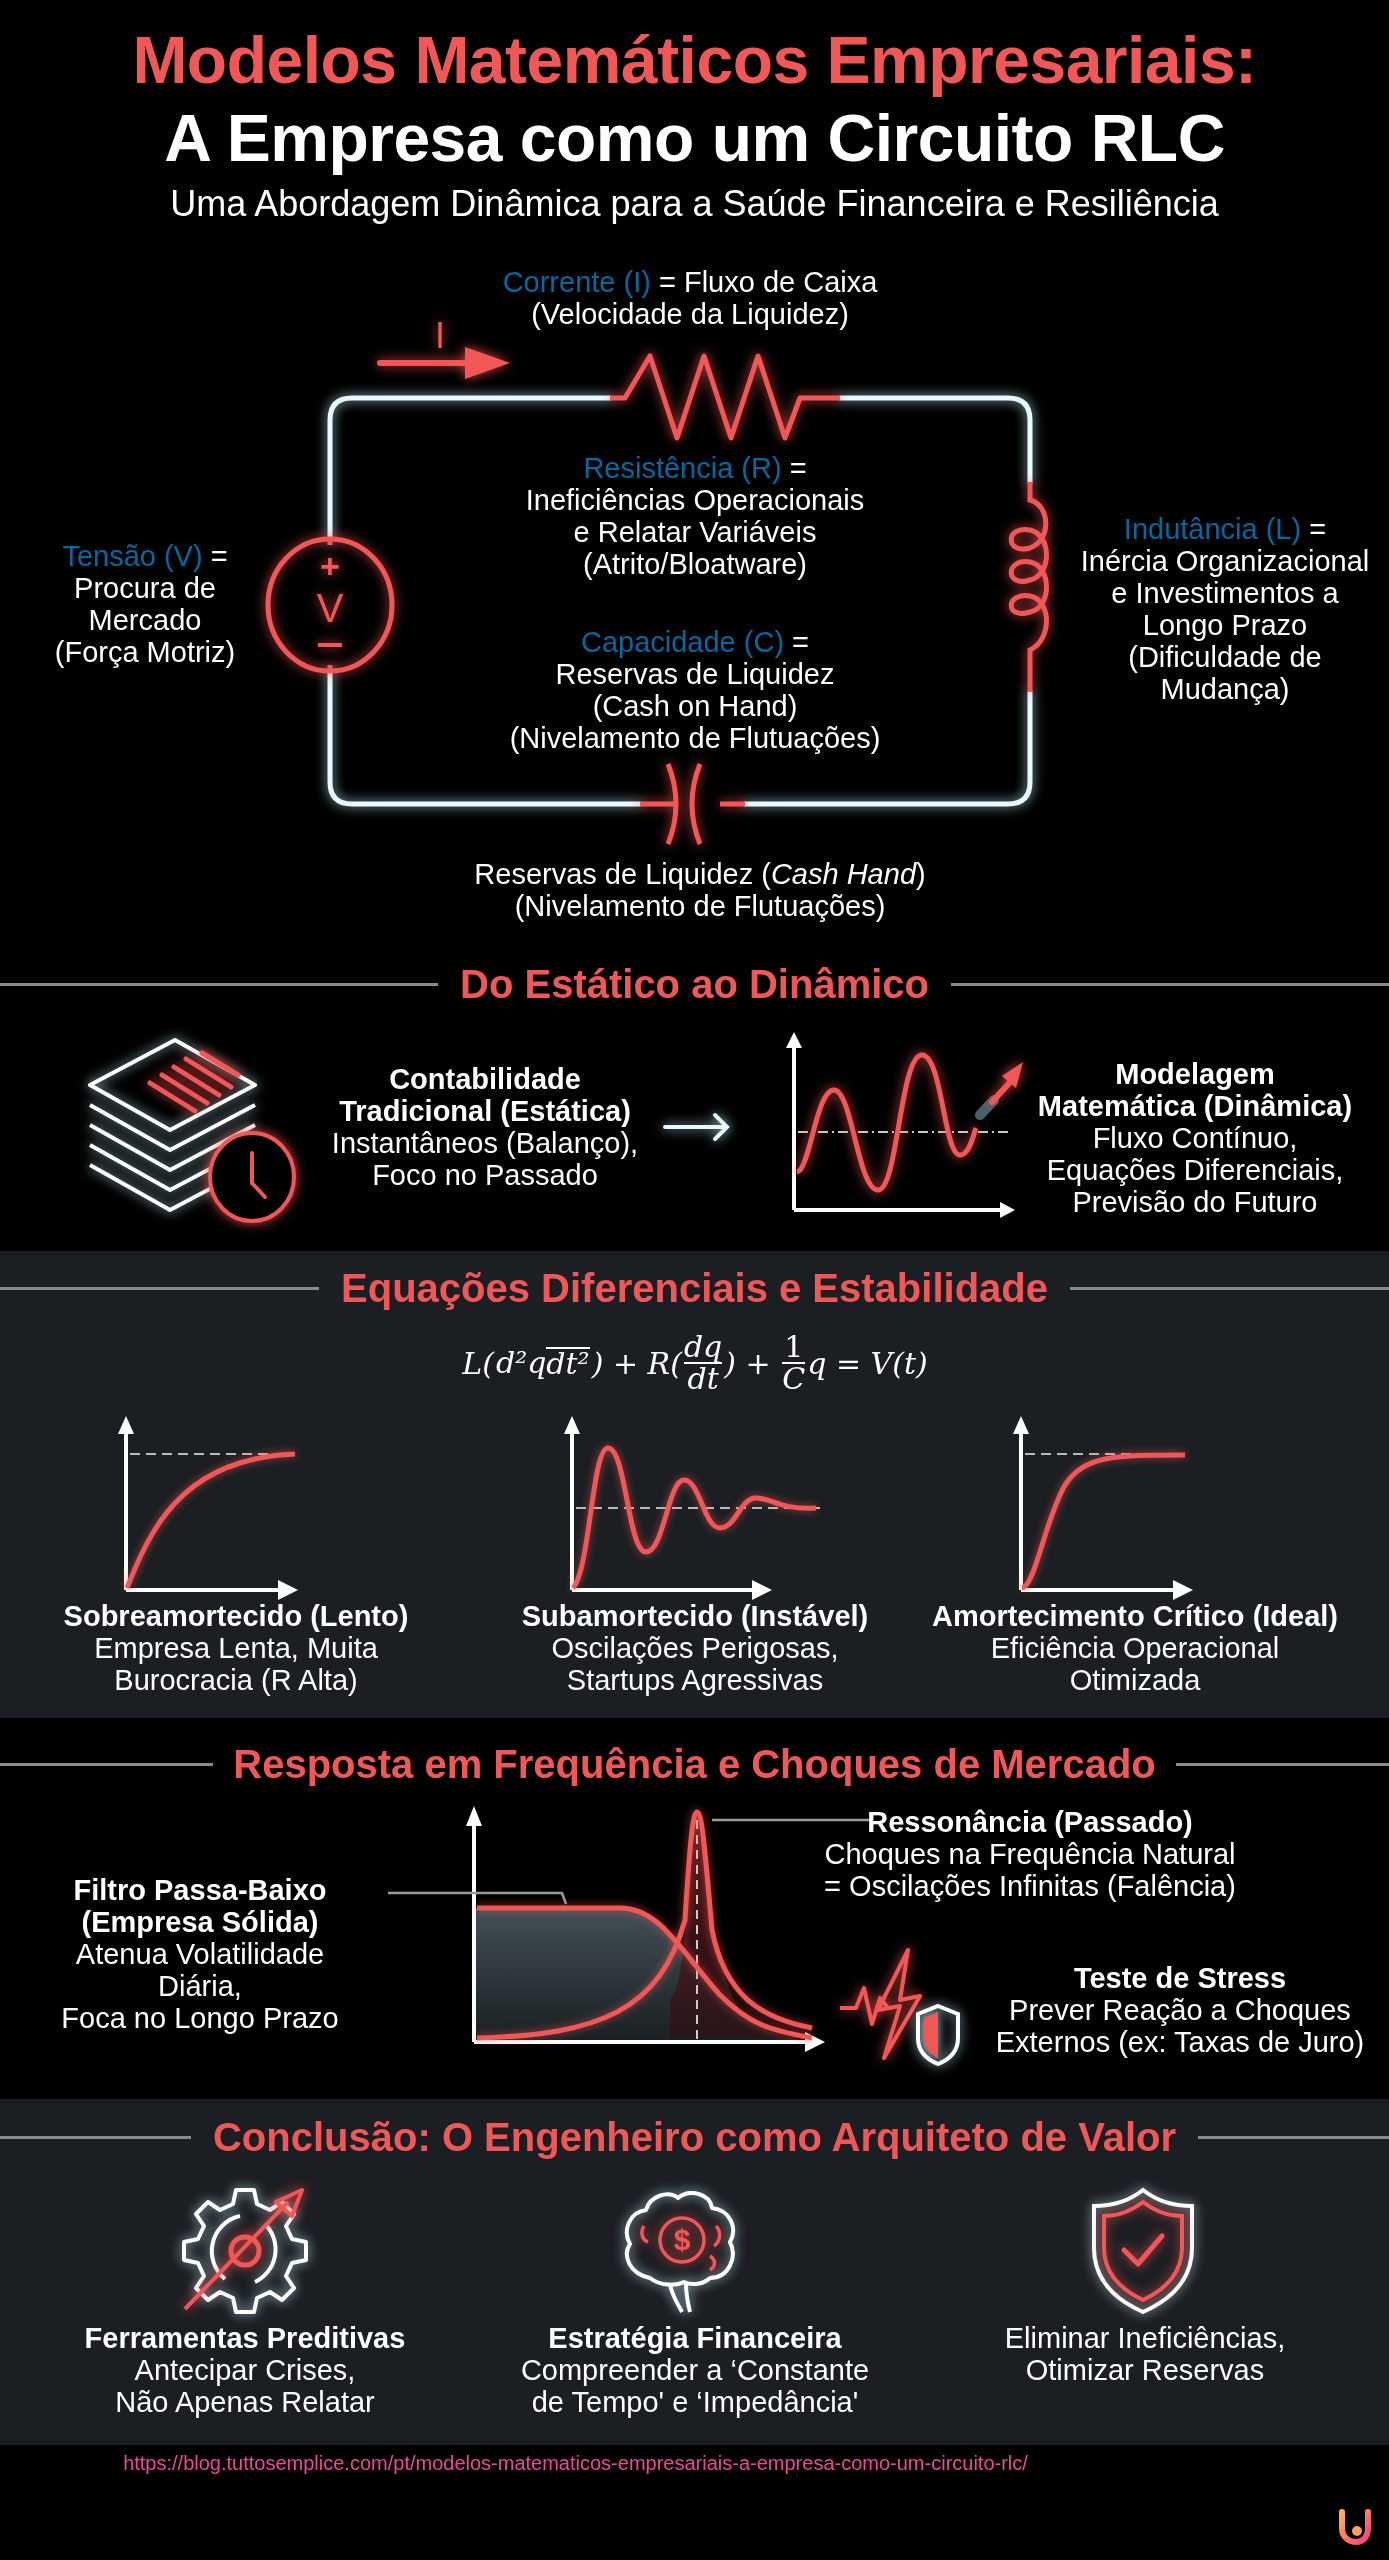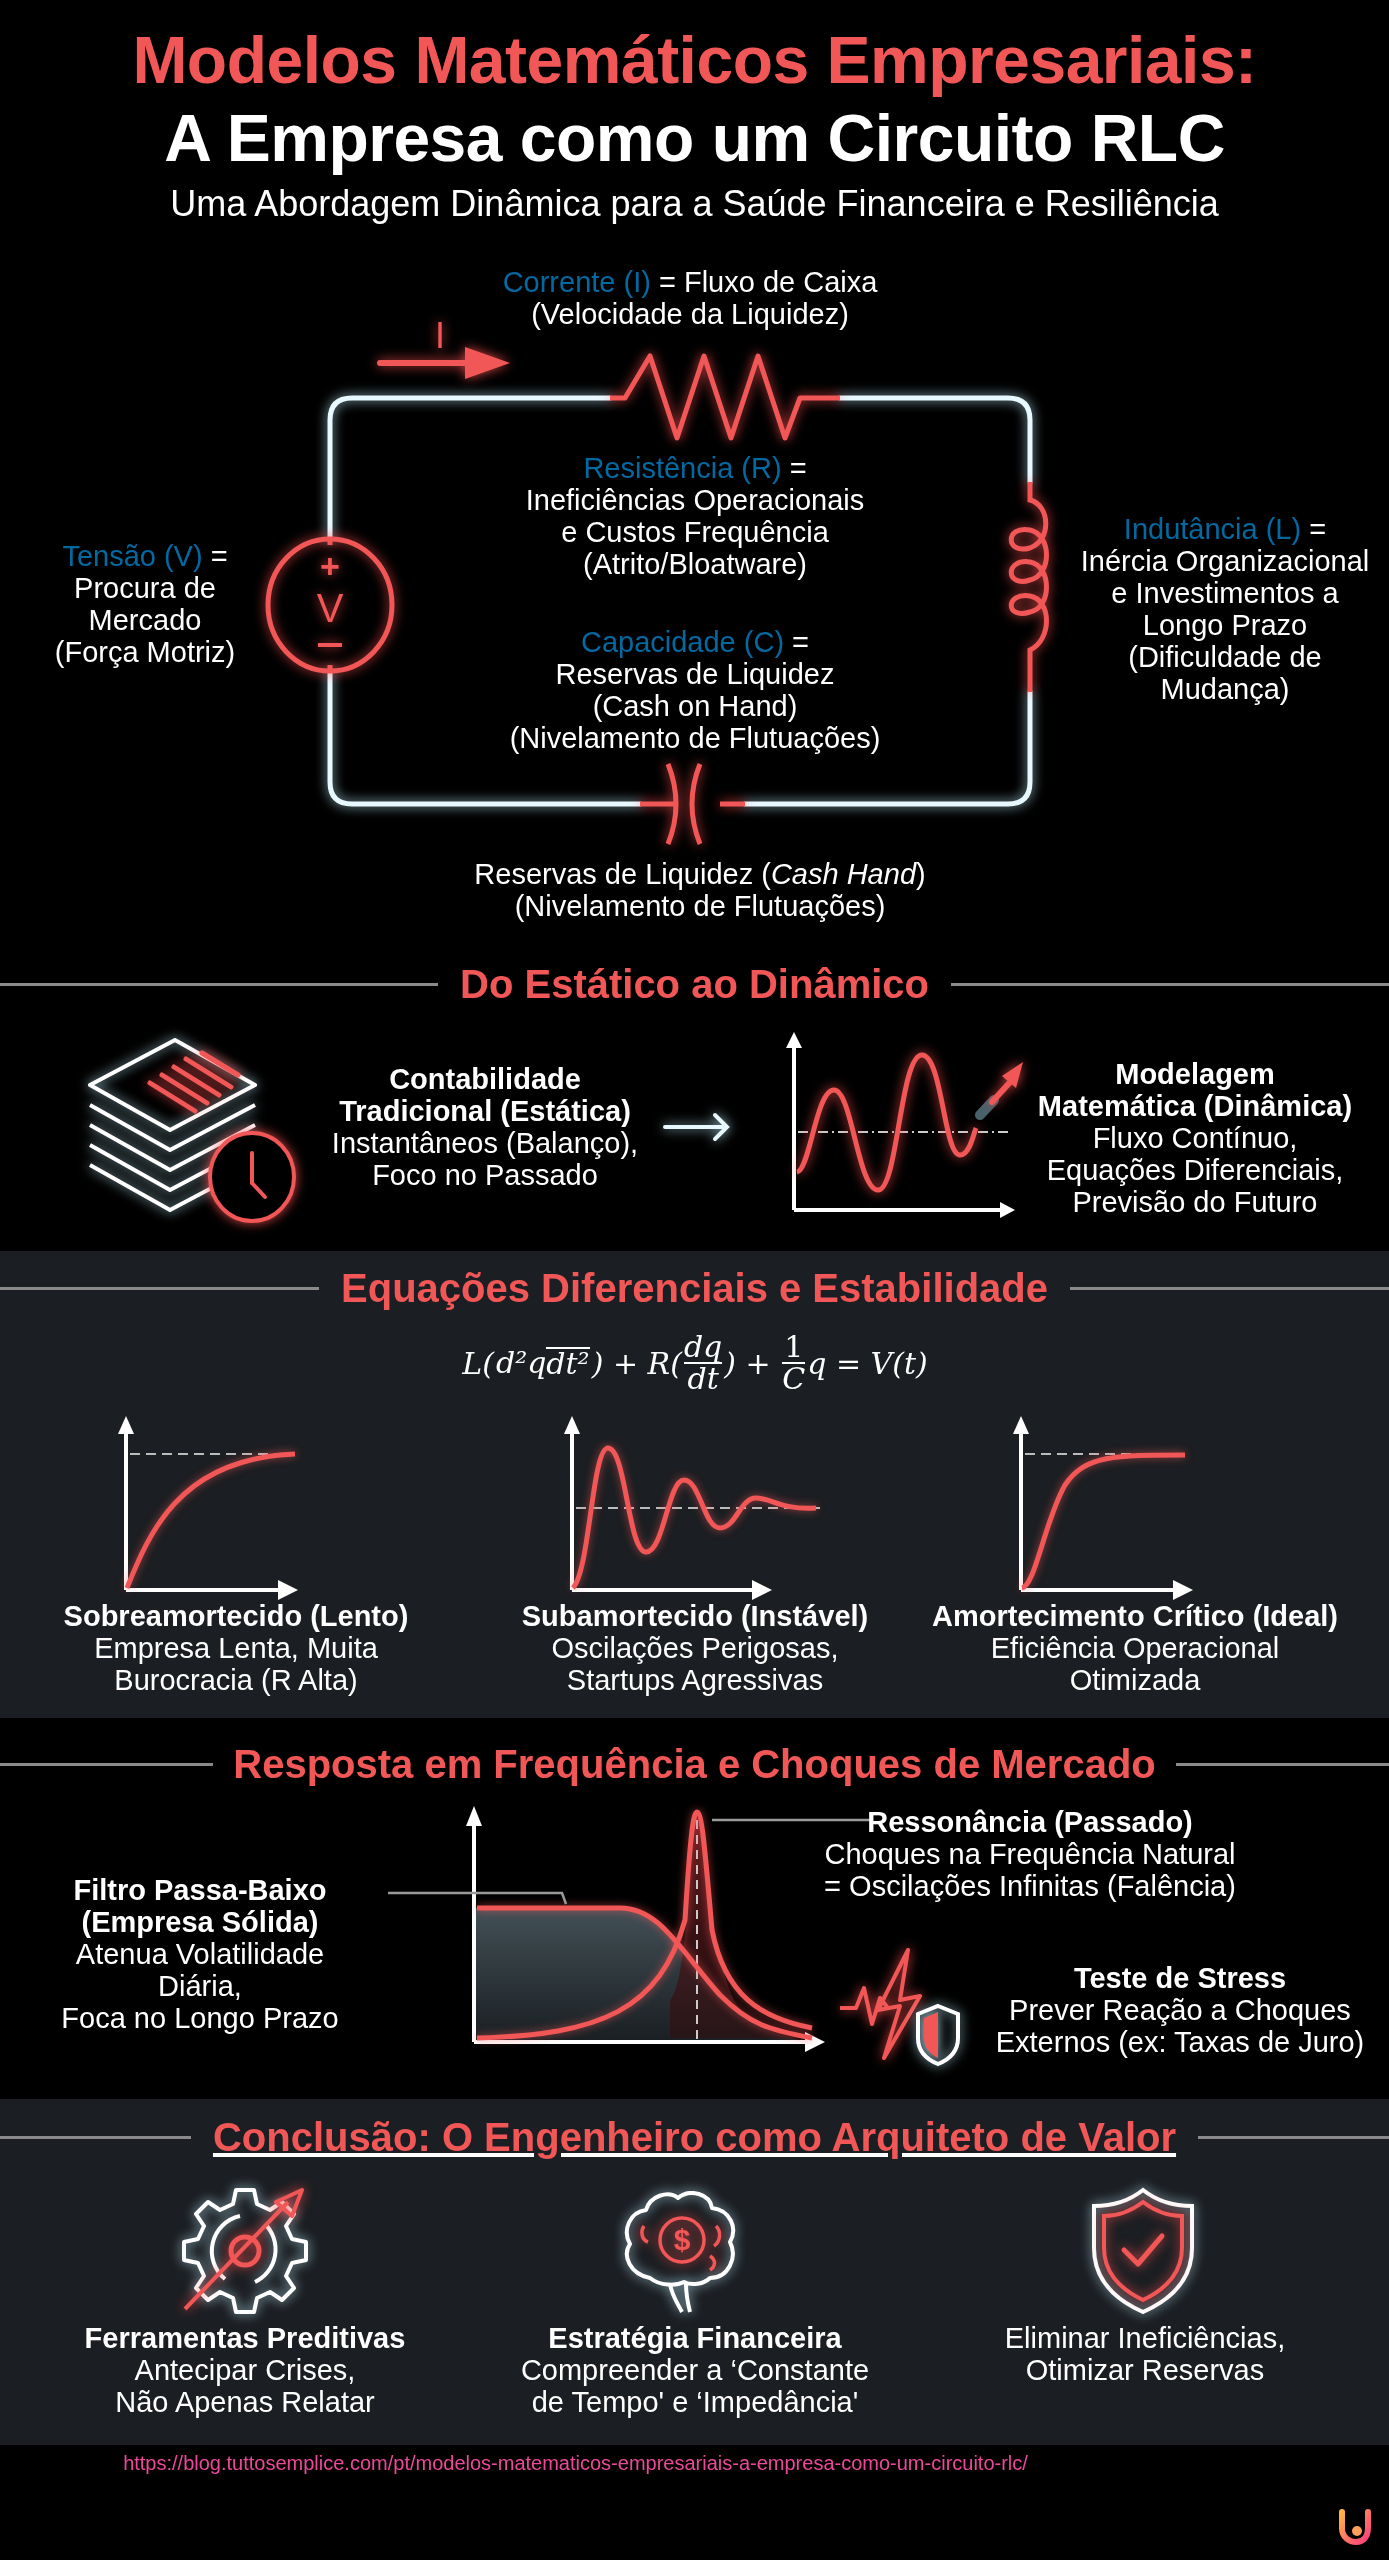--- a/index.html
+++ b/index.html
@@ -72,21 +72,21 @@
 </svg>
 
 <div class="abs c label" style="left:440px;top:266px;width:500px;">
   <div><span class="h">Corrente (I)</span><span> = Fluxo de Caixa</span></div>
   <div>(Velocidade da Liquidez)</div>
 </div>
 
 <div class="abs c label" style="left:460px;top:452px;width:470px;">
   <div><span class="h">Resistência (R)</span><span> =</span></div>
   <div>Ineficiências Operacionais</div>
-  <div>e Custos Frequência</div>
+  <div>e Relatar Variáveis</div>
   <div>(Atrito/Bloatware)</div>
 </div>
 
 <div class="abs c label" style="left:460px;top:626px;width:470px;">
   <div><span class="h">Capacidade (C)</span><span> =</span></div>
   <div>Reservas de Liquidez</div>
   <div>(Cash on Hand)</div>
   <div>(Nivelamento de Flutuações)</div>
 </div>
 
@@ -308,21 +308,21 @@
 </svg>
 
 <div class="abs capt" style="left:975px;top:1962px;width:410px;">
   <span class="b">Teste de Stress</span>
   <div>Prever Reação a Choques</div>
   <div>Externos (ex: Taxas de Juro)</div>
 </div>
 
 <div class="sec-bg" style="top:2099px;height:346px;"></div>
 
-<div class="sec-title" style="top:2115px;text-decoration:underline;">
+<div class="sec-title" style="top:2115px;">
   <div class="line"></div>
   <div class="t">Conclusão: O Engenheiro como Arquiteto de Valor</div>
   <div class="line"></div>
 </div>
 
 <svg class="abs" style="left:180px;top:2184px" width="130" height="130" viewBox="0 0 130 130">
   <g class="glow-w" fill="none" stroke="#fff" stroke-width="4" stroke-linejoin="round">
     <path d="M 56 6 L 74 6 L 77 20 L 90 26 L 102 18 L 114 30 L 106 42 L 112 55 L 126 58 L 126 76 L 112 79 L 106 92 L 114 104 L 102 116 L 90 108 L 77 114 L 74 128 L 56 128 L 53 114 L 40 108 L 28 116 L 16 104 L 24 92 L 18 79 L 4 76 L 4 58 L 18 55 L 24 42 L 16 30 L 28 18 L 40 26 L 53 20 Z"></path>
     <path d="M 45 95 A 36 36 0 0 1 60 32"></path>
     <path d="M 85 40 A 36 36 0 0 1 75 98"></path>

